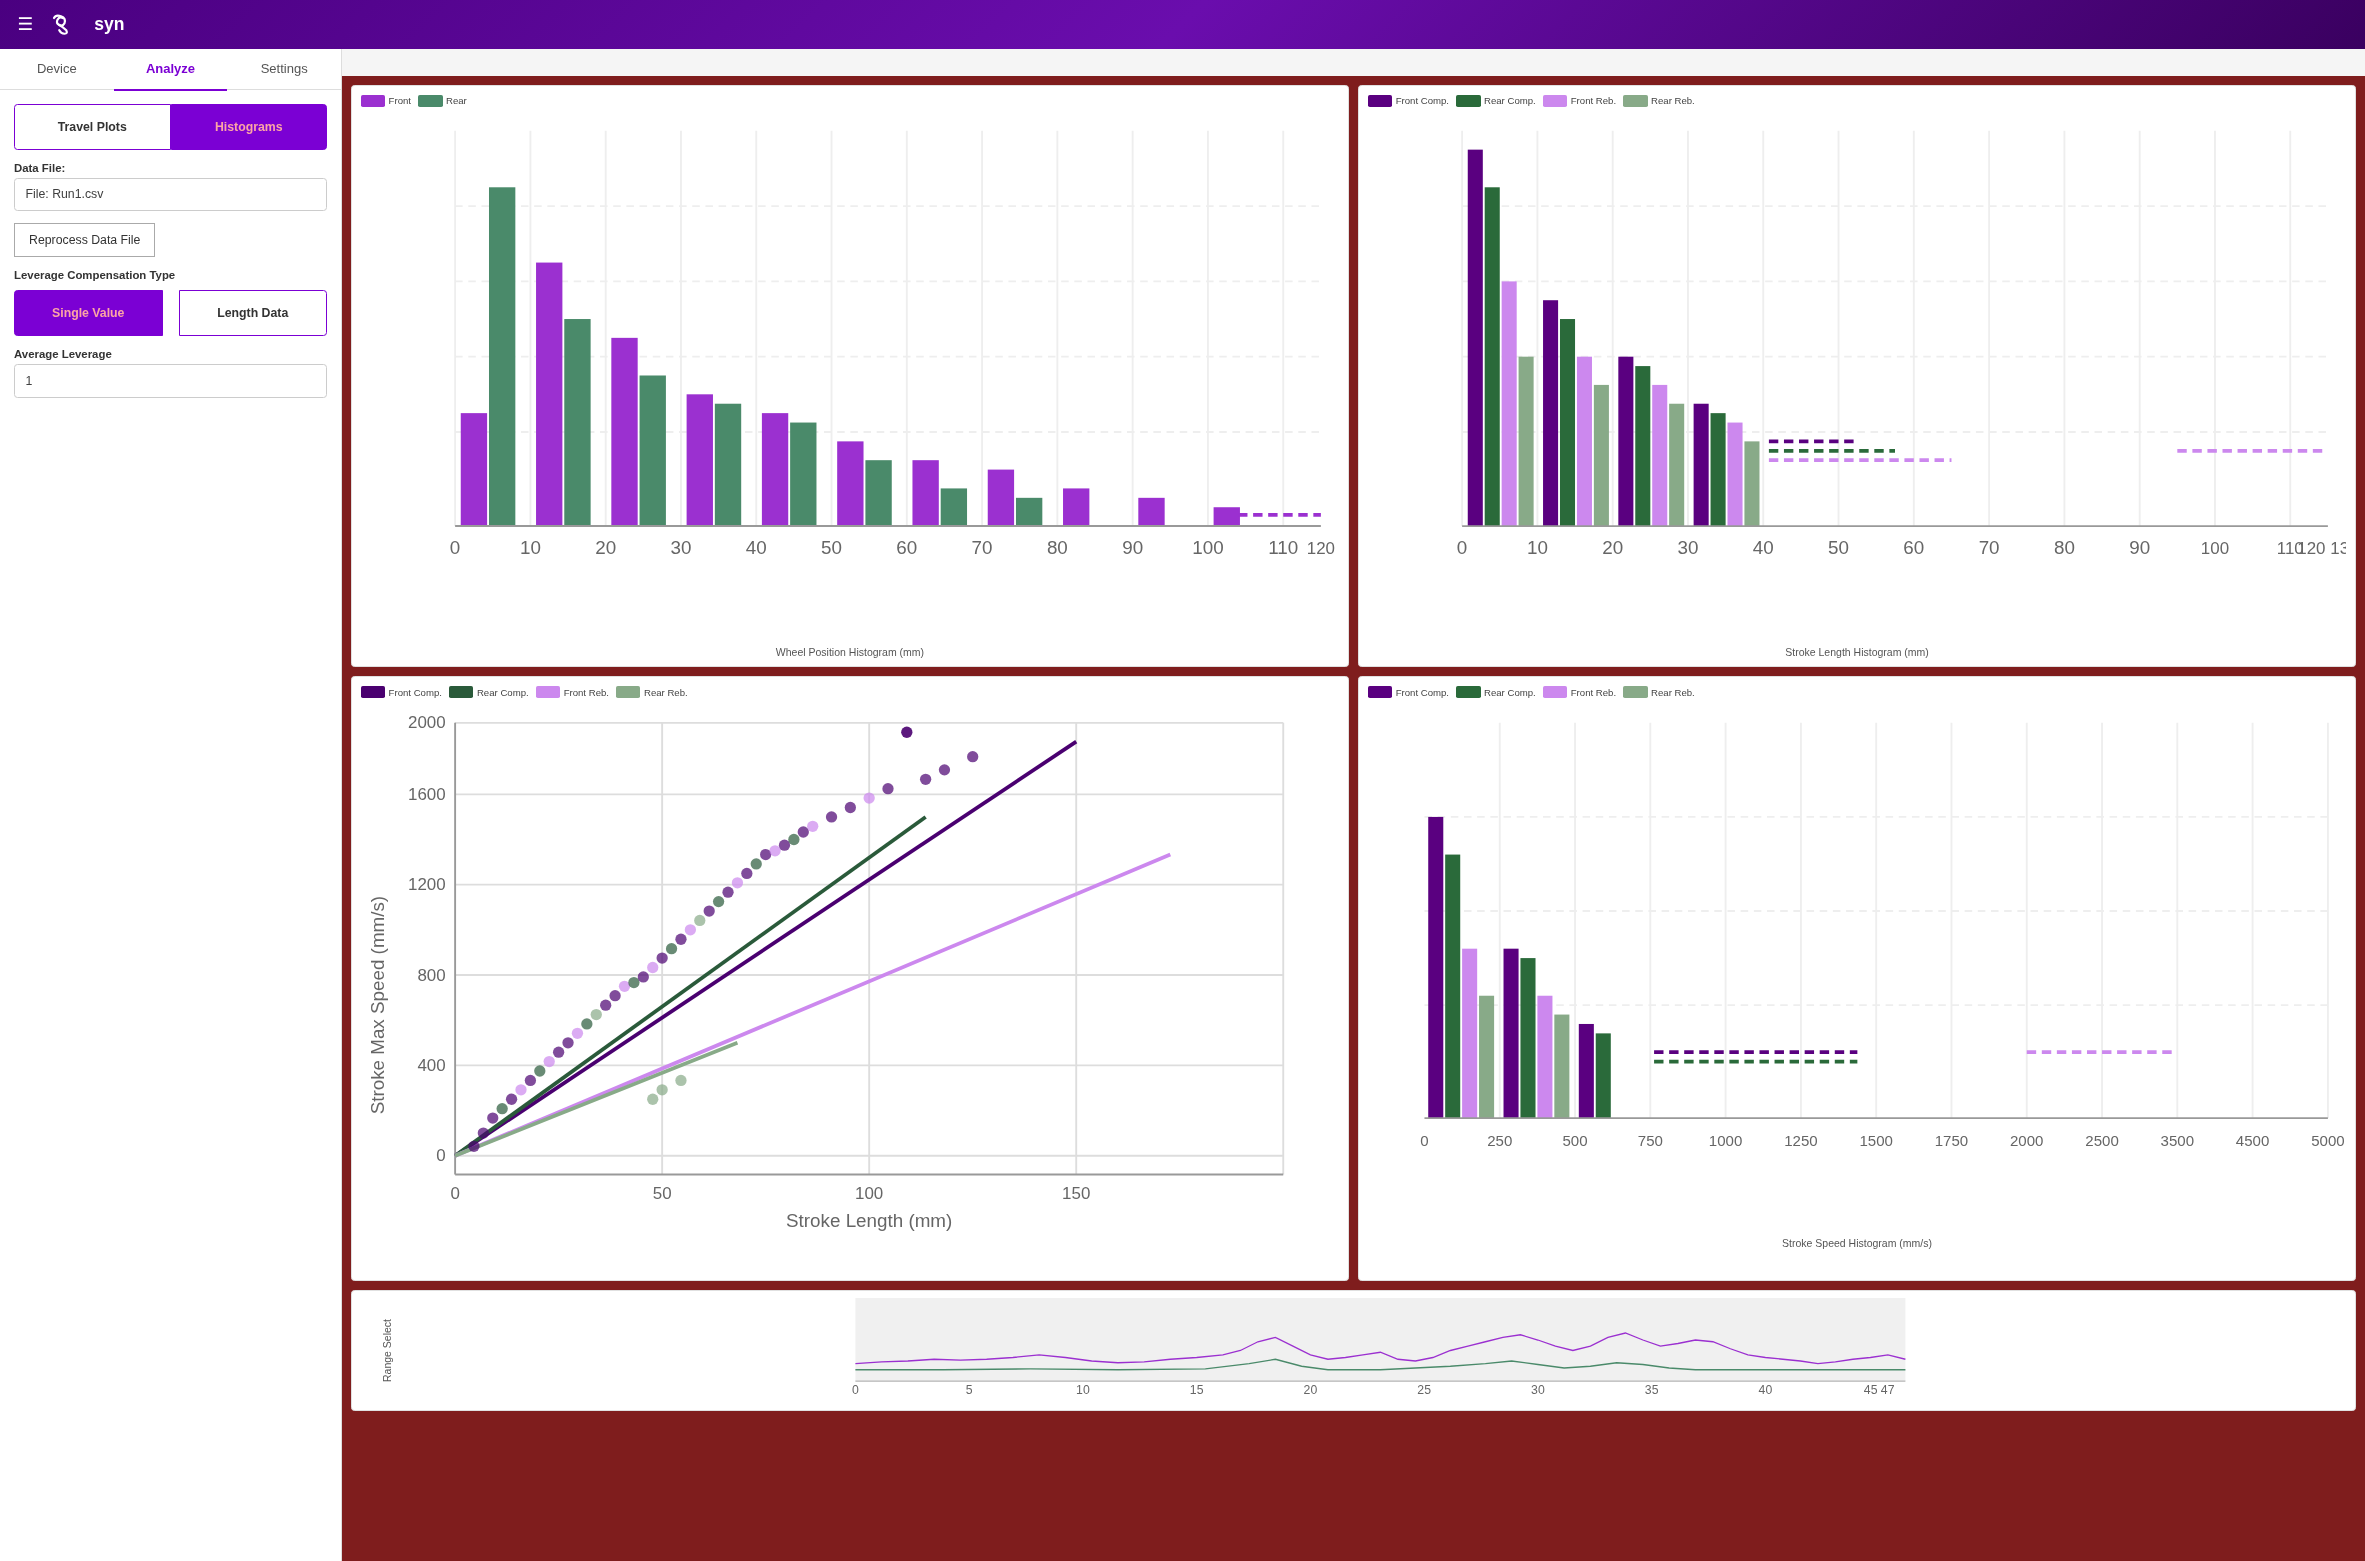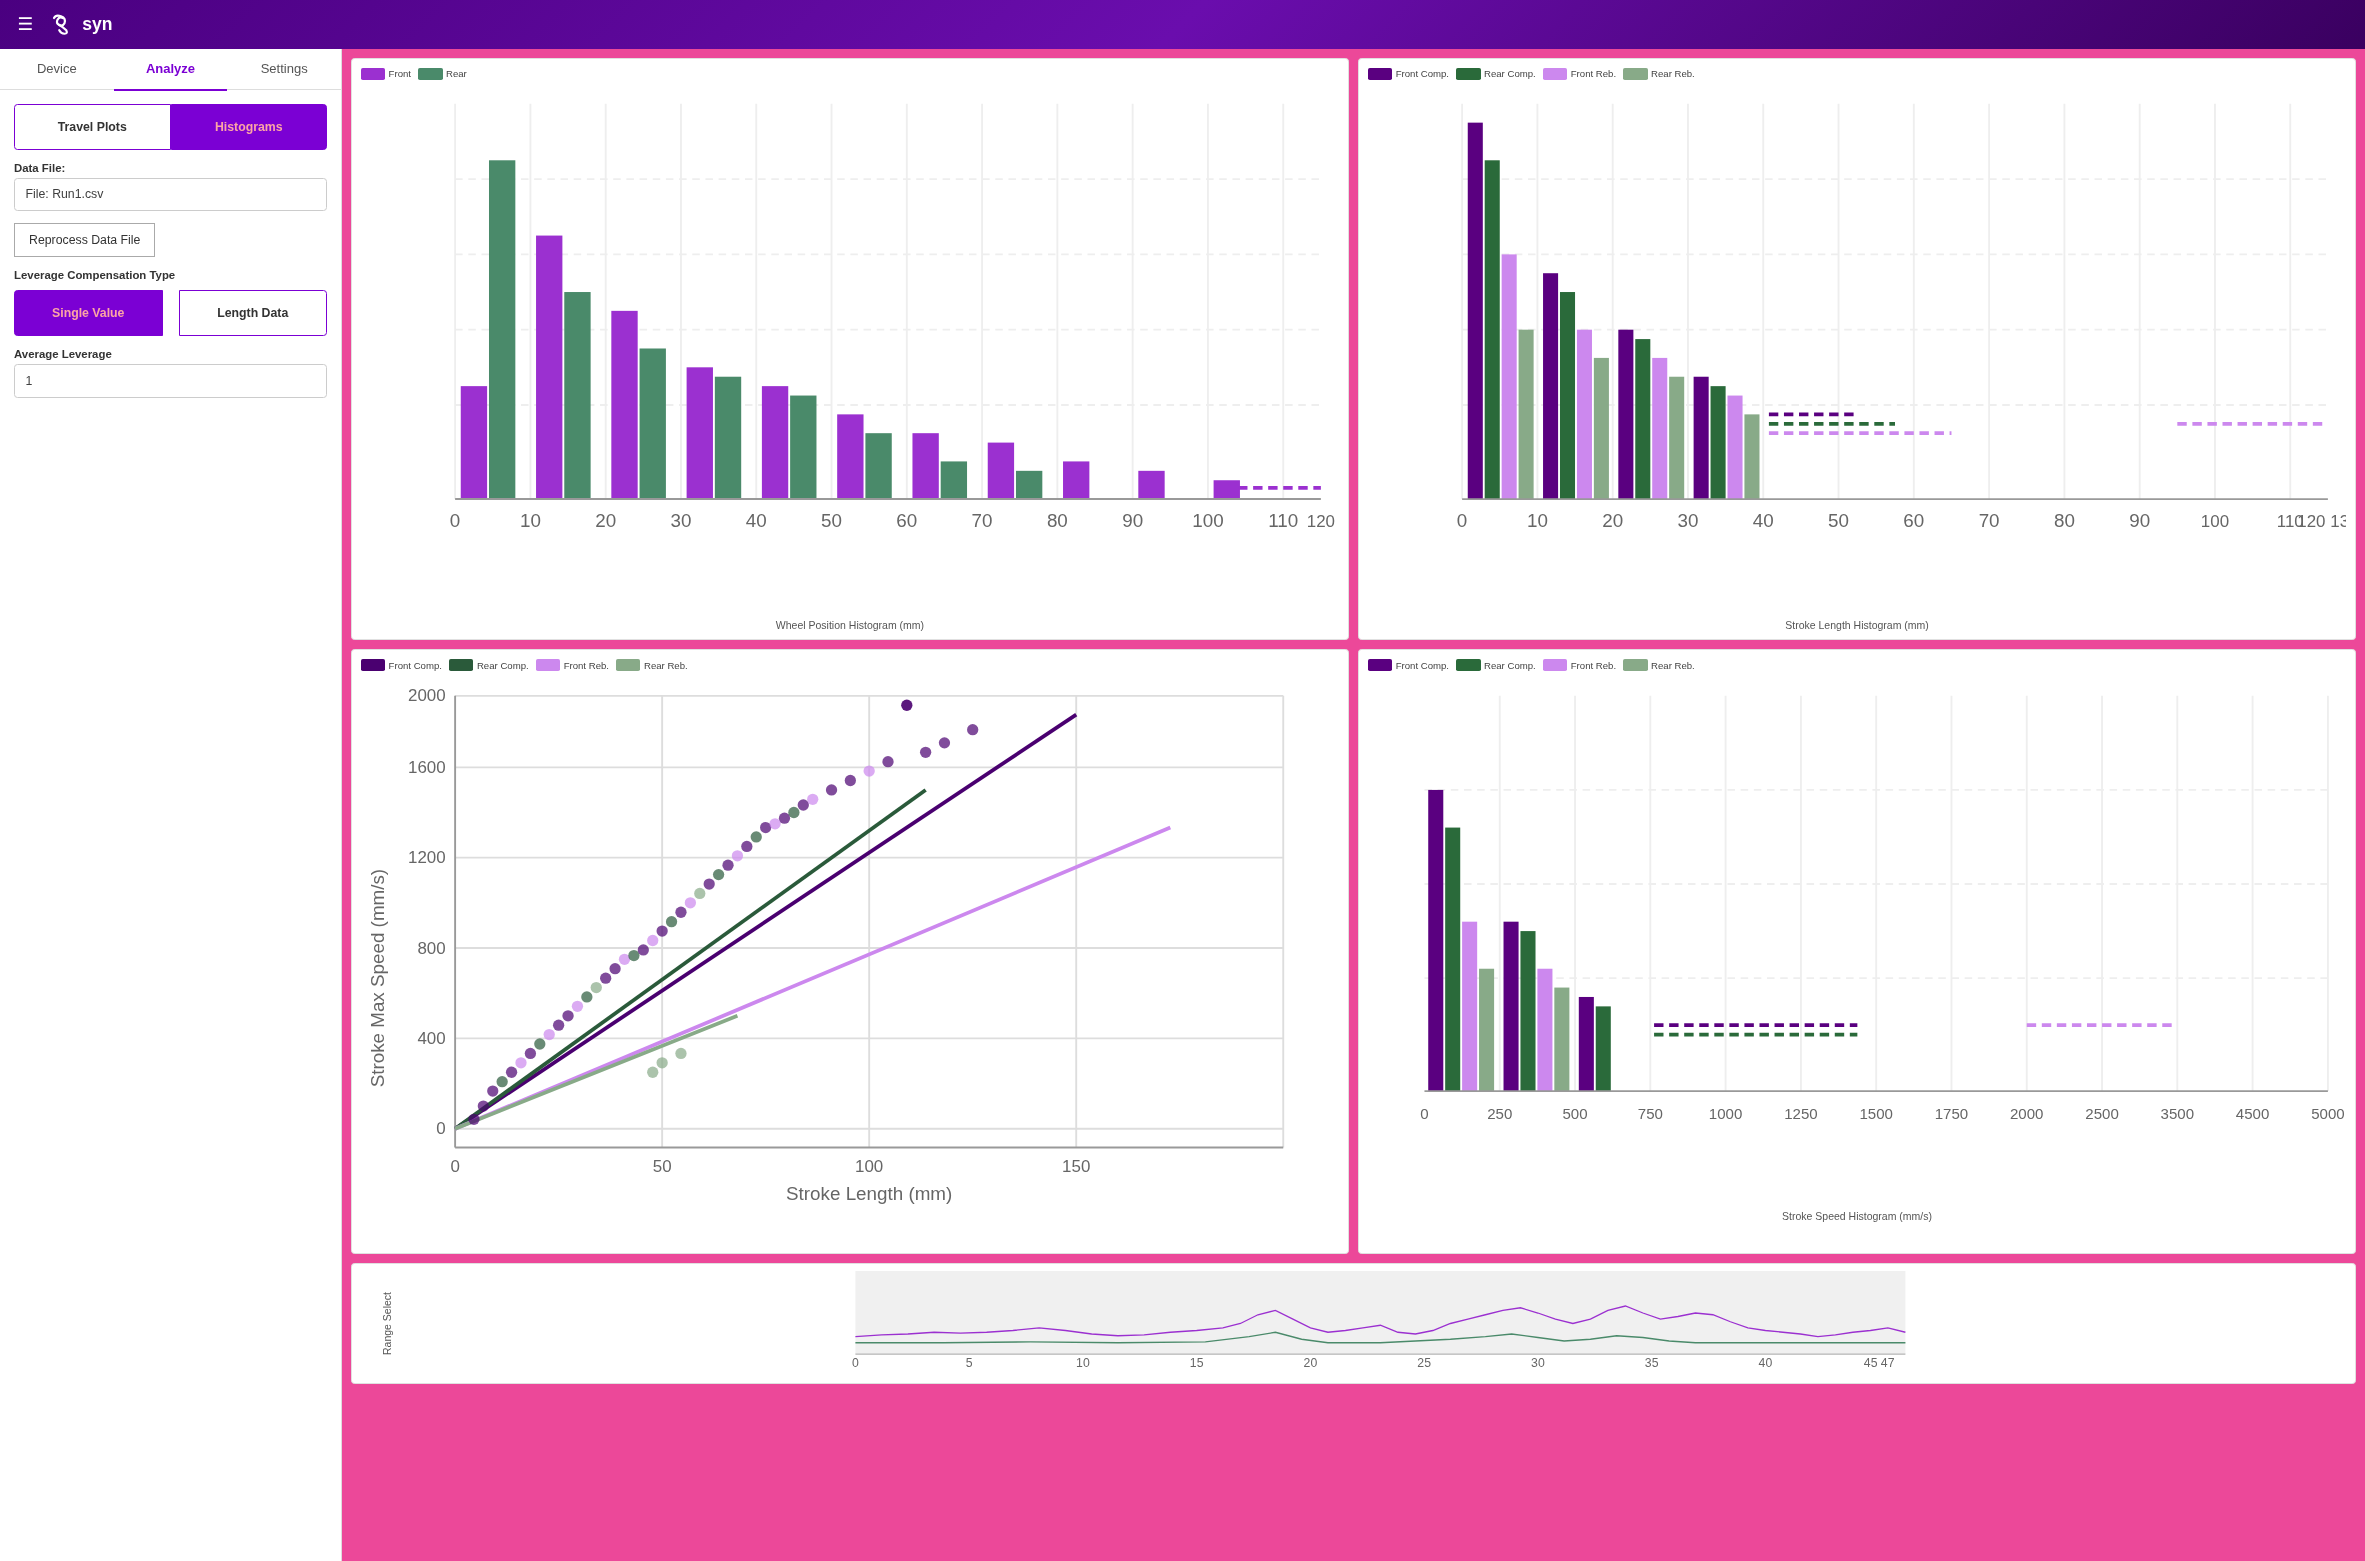--- a/index.html
+++ b/index.html
@@ -6,21 +6,21 @@
     body { font-family: Arial, sans-serif; background: #f5f5f5; display: flex; flex-direction: column; height: 100vh; overflow: hidden; }
 
     
     .header {
       background: linear-gradient(135deg, #4a0080 0%, #6a0dad 50%, #3a0060 100%);
       display: flex; align-items: center; padding: 0 17.5px; height: 49px; flex-shrink: 0;
     }
     .header-menu { color: white; font-size: 17.5px; margin-right: 14px; cursor: pointer; }
     .header-logo { display: flex; align-items: center; gap: 7px; }
     .header-logo-icon { width: 28px; height: 28px; }
-    .header-logo-text { color: white; font-size: 17.5px; font-weight: 600; }
+    .header-logo-text { color: white; font-size: 17.5px; font-weight: 600; margin-left: 12px; }
 
     
     .main { display: flex; flex: 1; overflow: hidden; }
 
     
     .sidebar {
       width: 342px; background: white; border-right: 0.9px solid #ddd;
       display: flex; flex-direction: column; flex-shrink: 0;
     }
 
@@ -55,21 +55,21 @@
     .btn-secondary {
       border: 1.8px solid #aaa; background: white; color: #333;
       padding: 8.8px 14px; border-radius: 0; font-size: 12.3px;
       cursor: pointer; font-weight: 500; width: fit-content;
     }
 
     .leverage-section { display: flex; flex-direction: column; gap: 8.8px; }
     .leverage-btn-group { display: flex; gap: 16px; }
 
     
-    .content { flex: 1; overflow-y: auto; background: #ec4899; padding: 8.8px; }
+    .content { flex: 1; overflow-y: auto; background: #7f1d1d; padding: 8.8px; margin-top: 27px; }
 
     
     .charts-grid { display: grid; grid-template-columns: 1fr 1fr; gap: 8.8px; }
     .chart-container {
       background: white; border: 0.9px solid #e0e0e0; border-radius: 3.5px;
       padding: 8.8px; position: relative;
     }
     .chart-legend { display: flex; flex-wrap: wrap; gap: 7px; margin-bottom: 5.3px; align-items: center; }
     .legend-item { display: flex; align-items: center; gap: 3.5px; font-size: 9.6px; color: #444; }
     .legend-color { width: 24.5px; height: 12.3px; border-radius: 1.8px; }

